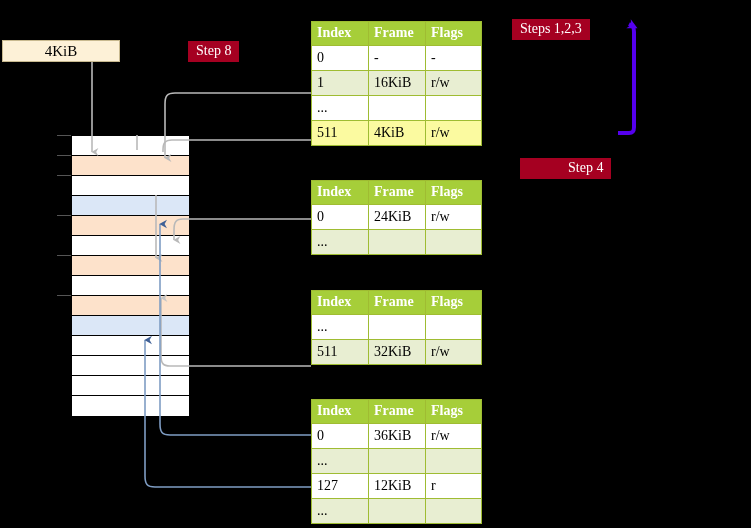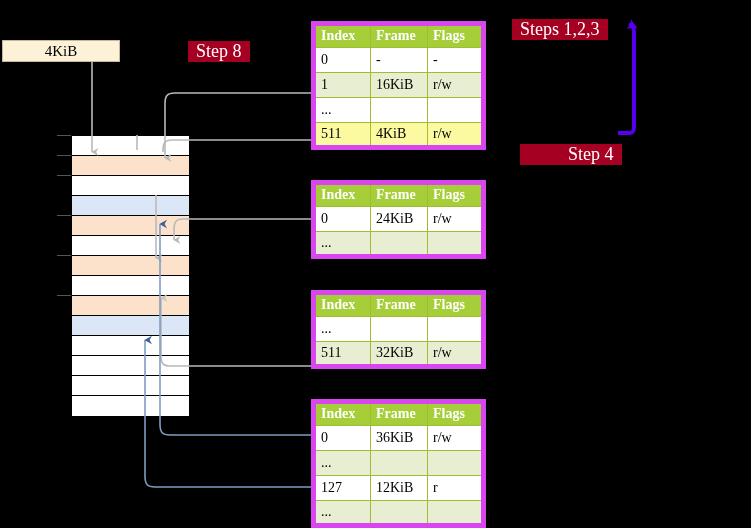--- a/index.html
+++ b/index.html
@@ -26,35 +26,35 @@
     font-size: 15px;
     text-align: center;
     line-height: 20px;
   }
 
   
   .badge {
     position: absolute;
     box-sizing: border-box;
     color: #ffffff;
-    font-size: 18px;
+    font-size: 14px;
     line-height: 18px;
     padding: 1px 8px 2px 8px;
     white-space: nowrap;
     font-family: "Liberation Serif", "DejaVu Serif", serif;
   }
   .badge-red    { background: #a50021; }
   .badge-purple { background: #5500ee; }
 
   
   .ptable {
     position: absolute;
     border-collapse: collapse;
     box-sizing: border-box;
-    border: 5px solid #d946ef;
+    border: 1px solid #d946ef;
     background: #0f172a;
     font-size: 14px;
     color: #000000;
   }
   .ptable td, .ptable th {
     box-sizing: border-box;
     border: 1px solid #9fbc32;
     padding: 2px 5px 3px 5px;
     height: 25px;
     text-align: left;
@@ -171,21 +171,21 @@
 
     <path d="M311,435 L170,435 C162,435 160,432 160,424 L160,224" fill="none" stroke="#7f9dc4" stroke-width="1.6" marker-end="url(#ah-blue-up)"></path>
 
     <path d="M311,487 L155,487 C147,487 145,484 145,476 L145,340" fill="none" stroke="#7f9dc4" stroke-width="1.6" marker-end="url(#ah-blue-up)"></path>
 
     <path d="M618,133 L629,133 C633,133 634,131 634,127 L634,32 C634,27 633,26 629,24" fill="none" stroke="#5500ee" stroke-width="4" marker-end="url(#ah-purple)"></path>
   </svg>
 
 <div class="badge badge-red" style="left: 188px; top: 41px;">Step 8</div>
     <div class="badge badge-red" style="left: 512px; top: 19px;">Steps 1,2,3</div>
-    <div class="badge badge-red" style="left: 520px; top: 144px; padding-left: 48px;">Step 4</div>
+    <div class="badge badge-red" style="left: 520px; top: 158px; padding-left: 48px;">Step 4</div>
     <table class="ptable" style="left: 311px; top: 21px;">
       <thead>
         <tr>
           <th class="c-index">Index</th>
           <th class="c-frame">Frame</th>
           <th class="c-flags">Flags</th>
         </tr>
       </thead>
       <tbody>
         <tr class="row-white">

